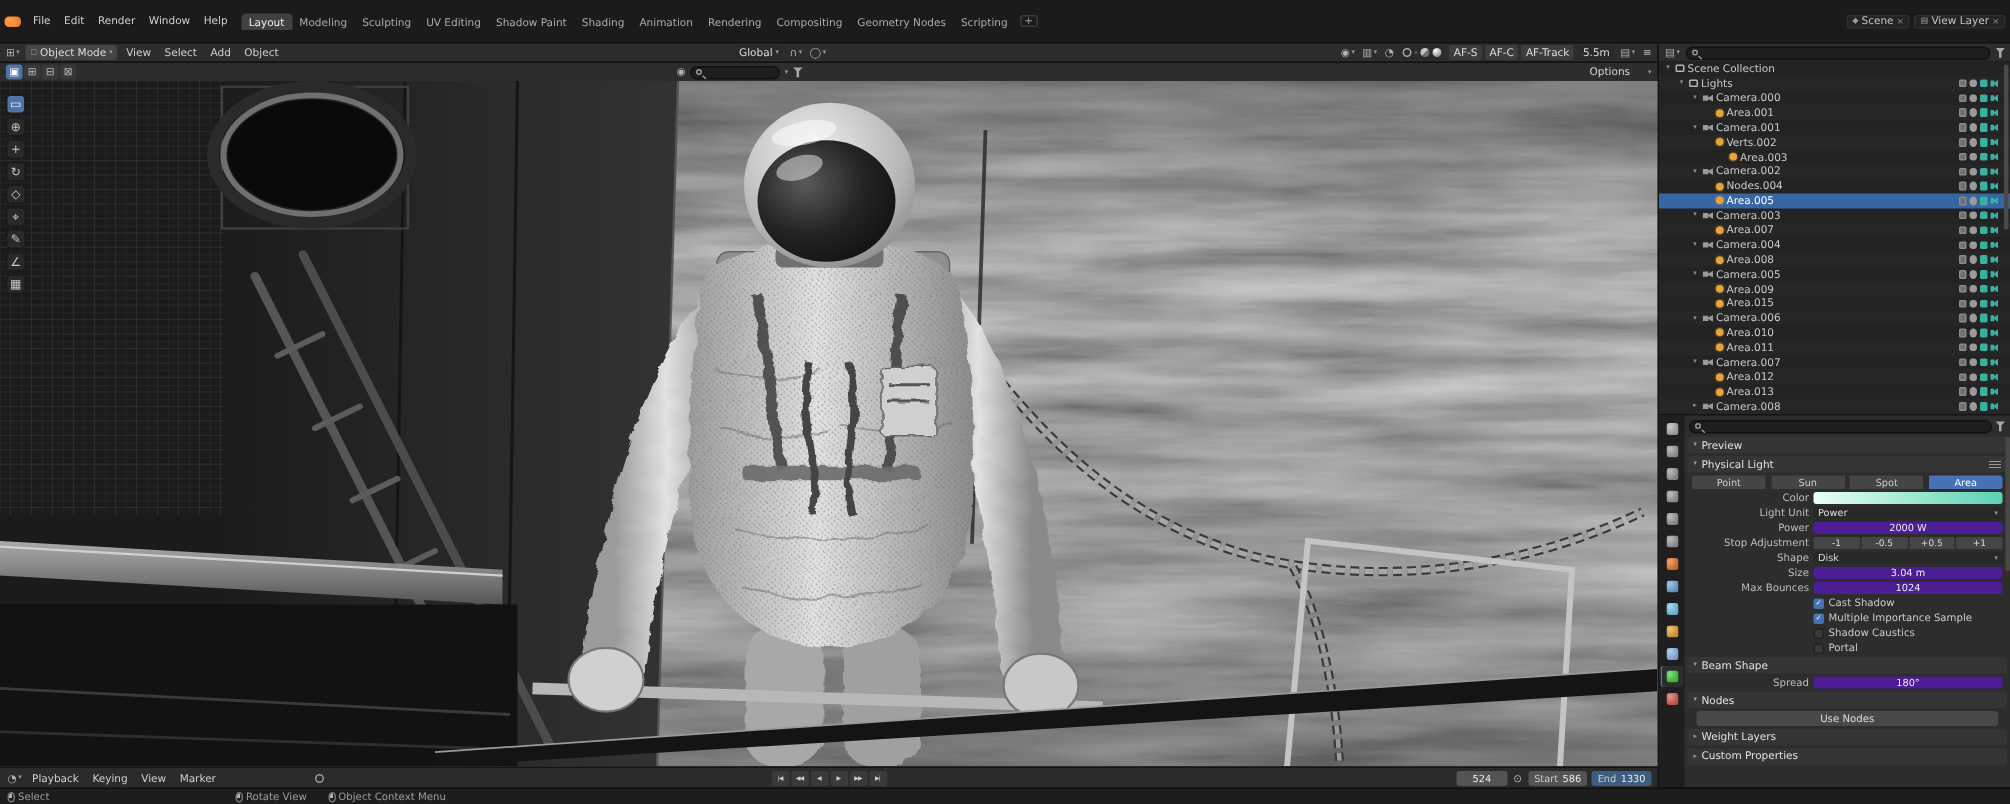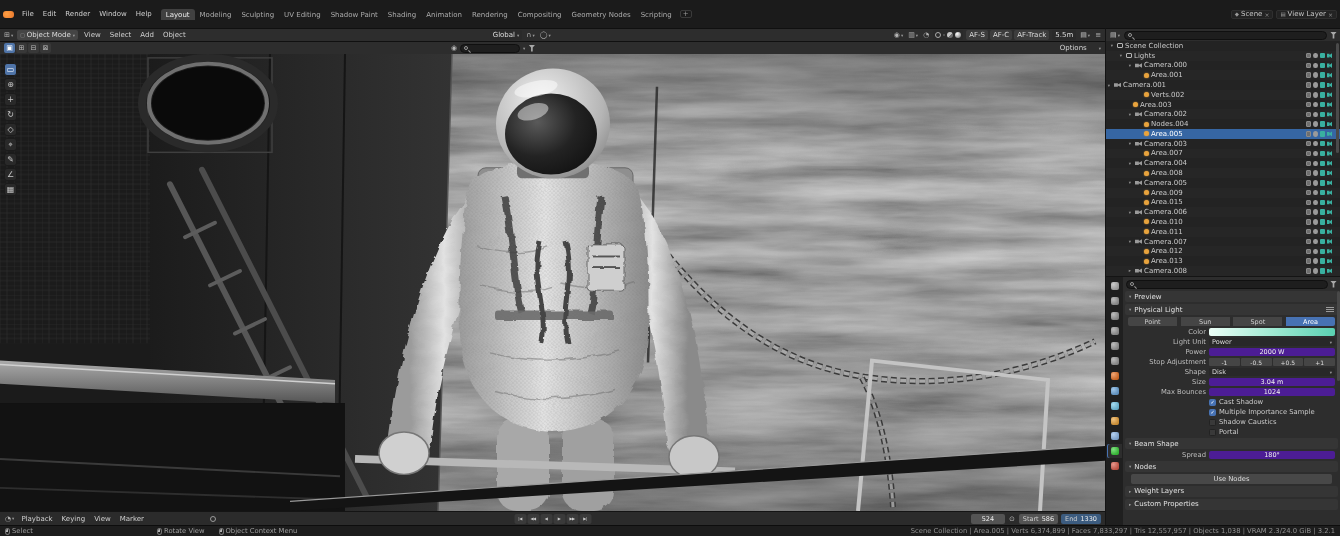--- a/index.html
+++ b/index.html
@@ -469,21 +469,21 @@
               <span class="otri"></span>
               <span class="oic light"></span>
               <span class="olab">Area.001</span>
               <span class="orx">
                 <span class="ri chk"></span>
                 <span class="ri eye"></span>
                 <span class="ri scr"></span>
                 <span class="ri cam"></span>
               </span>
             </div>
-            <div class="orow" style="">
+            <div class="orow" style="padding-left: 21px;">
               <span class="otri">▾</span>
               <span class="oic camera"></span>
               <span class="olab">Camera.001</span>
               <span class="orx">
                 <span class="ri chk"></span>
                 <span class="ri eye"></span>
                 <span class="ri scr"></span>
                 <span class="ri cam"></span>
               </span>
             </div>
@@ -491,21 +491,21 @@
               <span class="otri"></span>
               <span class="oic light"></span>
               <span class="olab">Verts.002</span>
               <span class="orx">
                 <span class="ri chk"></span>
                 <span class="ri eye"></span>
                 <span class="ri scr"></span>
                 <span class="ri cam"></span>
               </span>
             </div>
-            <div class="orow" style="padding-left: 19px;">
+            <div class="orow" style="padding-left: 39px;">
               <span class="otri"></span>
               <span class="oic light"></span>
               <span class="olab">Area.003</span>
               <span class="orx">
                 <span class="ri chk"></span>
                 <span class="ri eye"></span>
                 <span class="ri scr"></span>
                 <span class="ri cam"></span>
               </span>
             </div>
@@ -887,16 +887,15 @@
     <span id="status-middle">
         <span class="hint">
           <span class="mi"></span>
           <span>Rotate View</span>
         </span>
         <span class="hint">
           <span class="mi"></span>
           <span>Object Context Menu</span>
         </span>
       </span>
-    <span id="status-stats">Scene Collection | Area.005 | Verts 6,374,899 | Faces 7,833,297 | Tris 12,557,957 | Objects 1,038 | VRAM 2.3/24.0 GiB | 3.2.1</span>
   </div>
 
 </div>
 
 </body></html>

